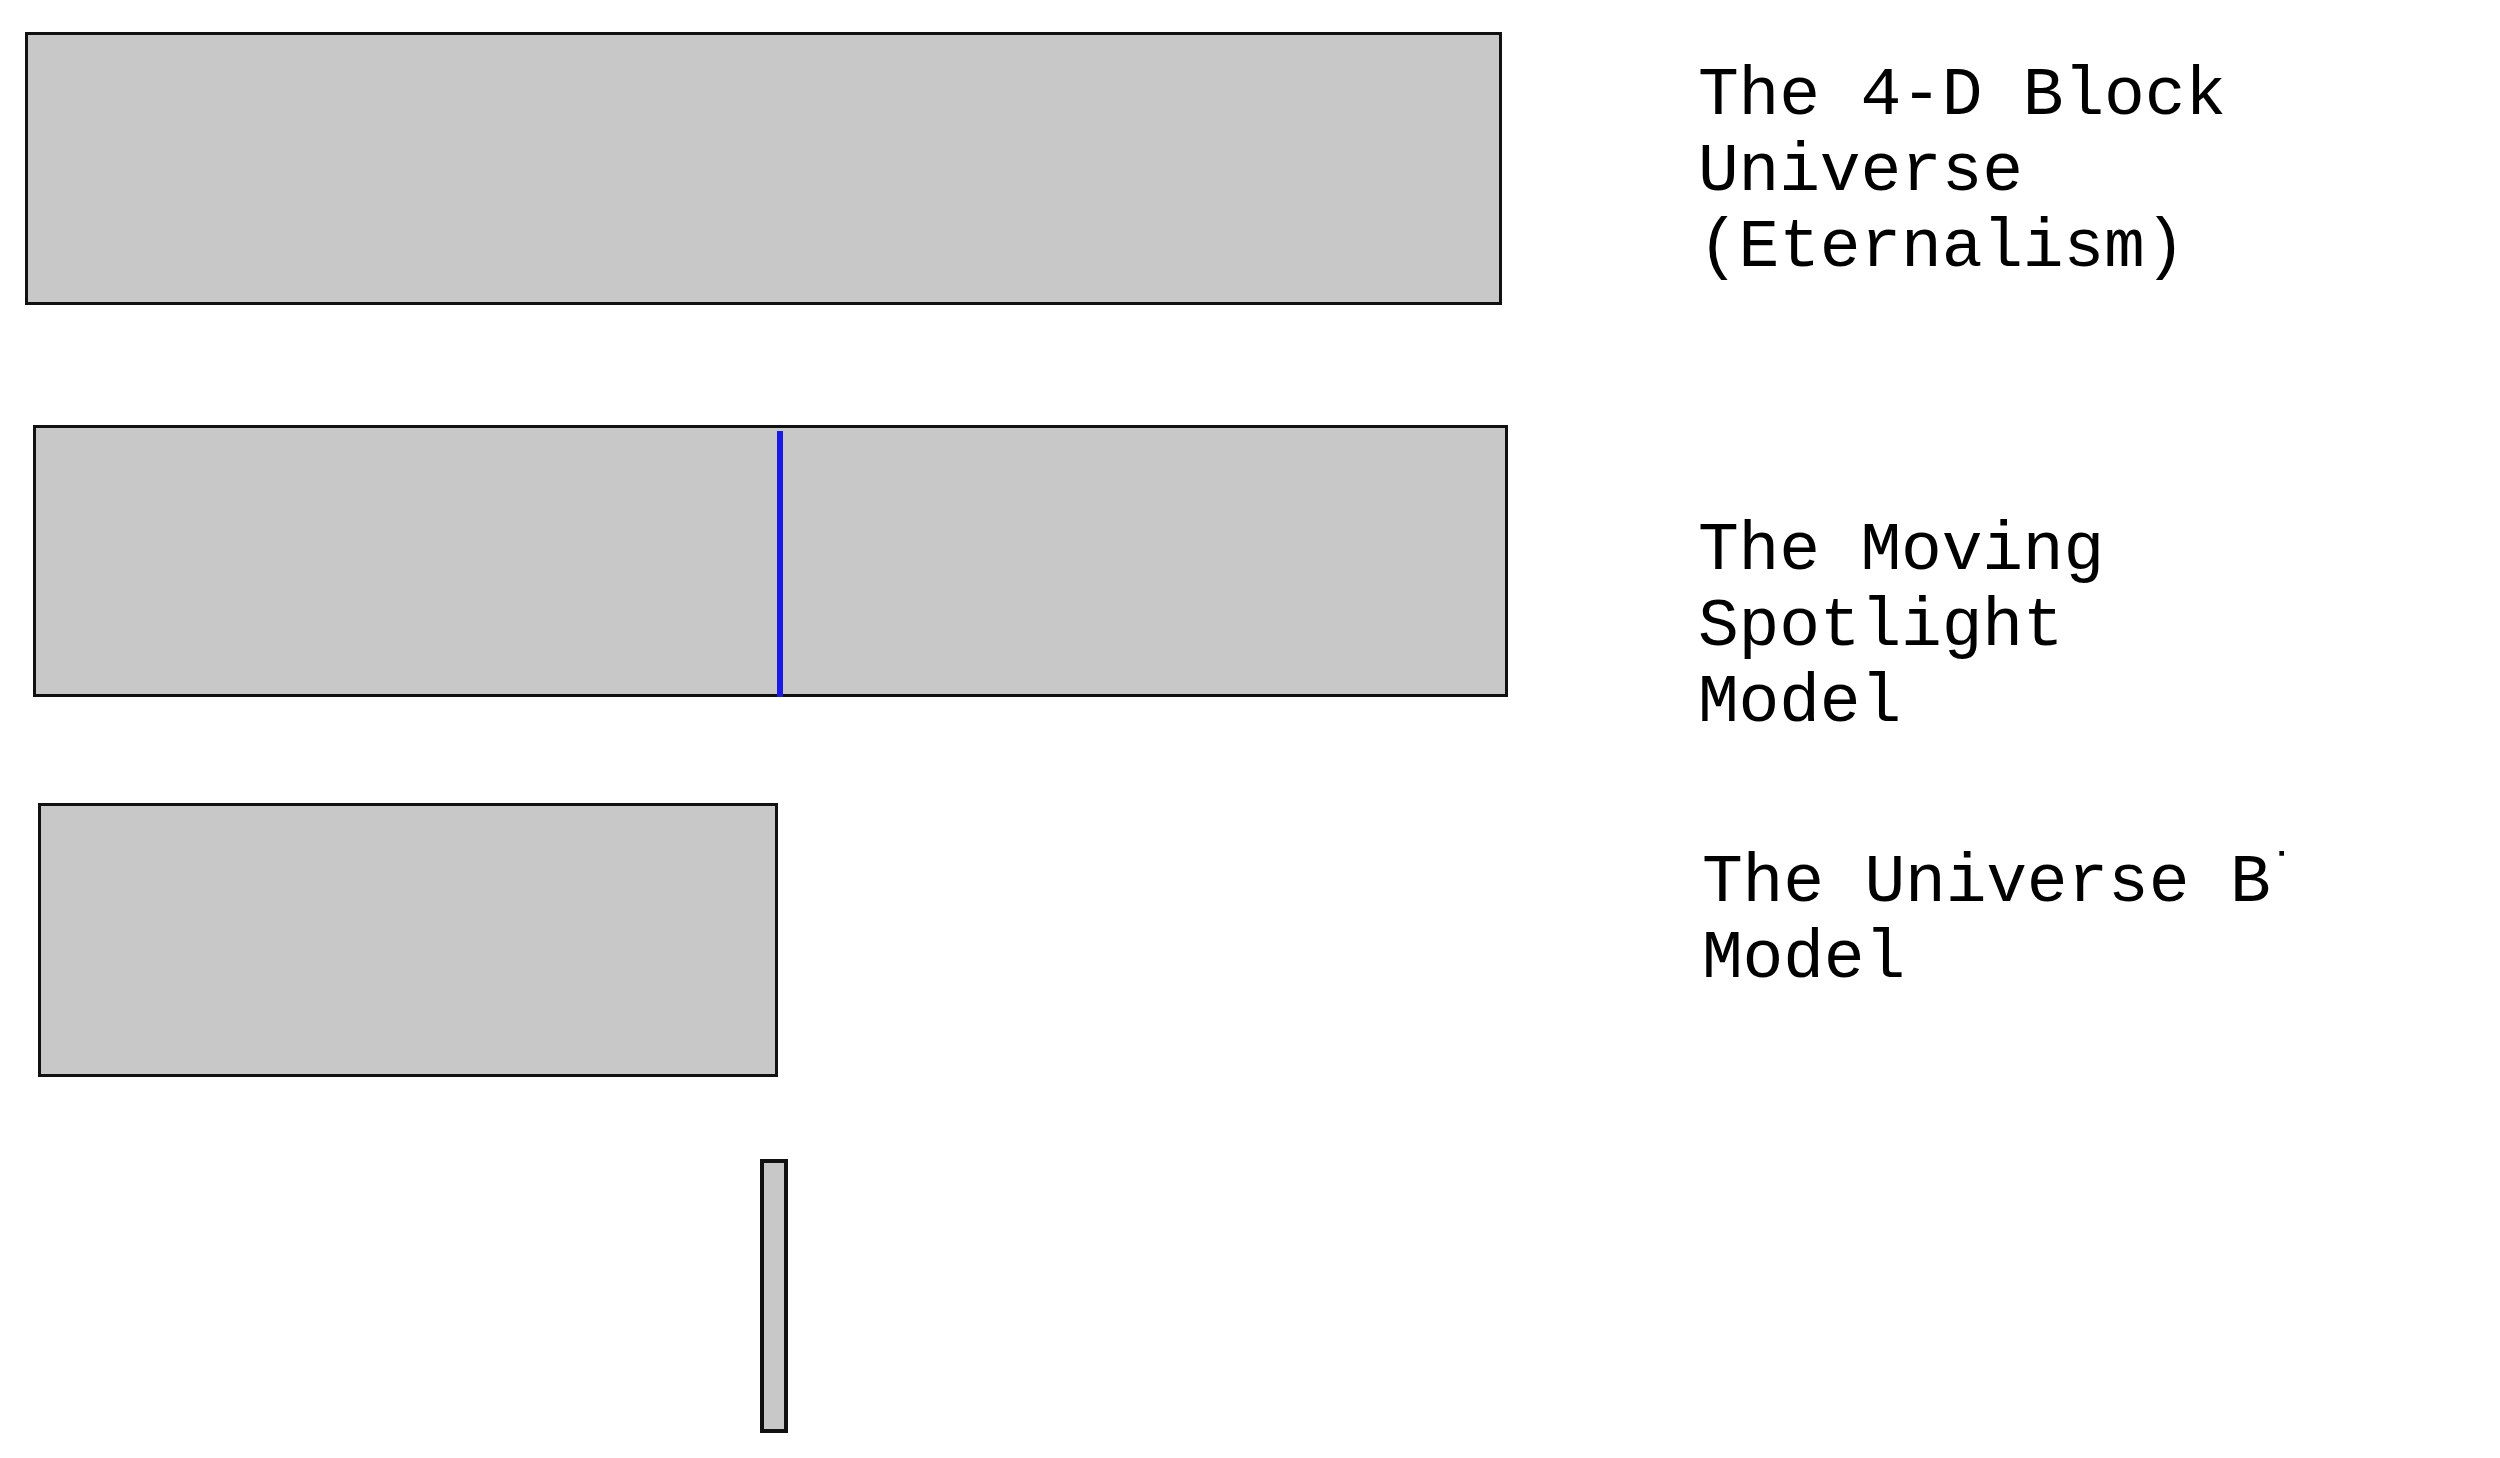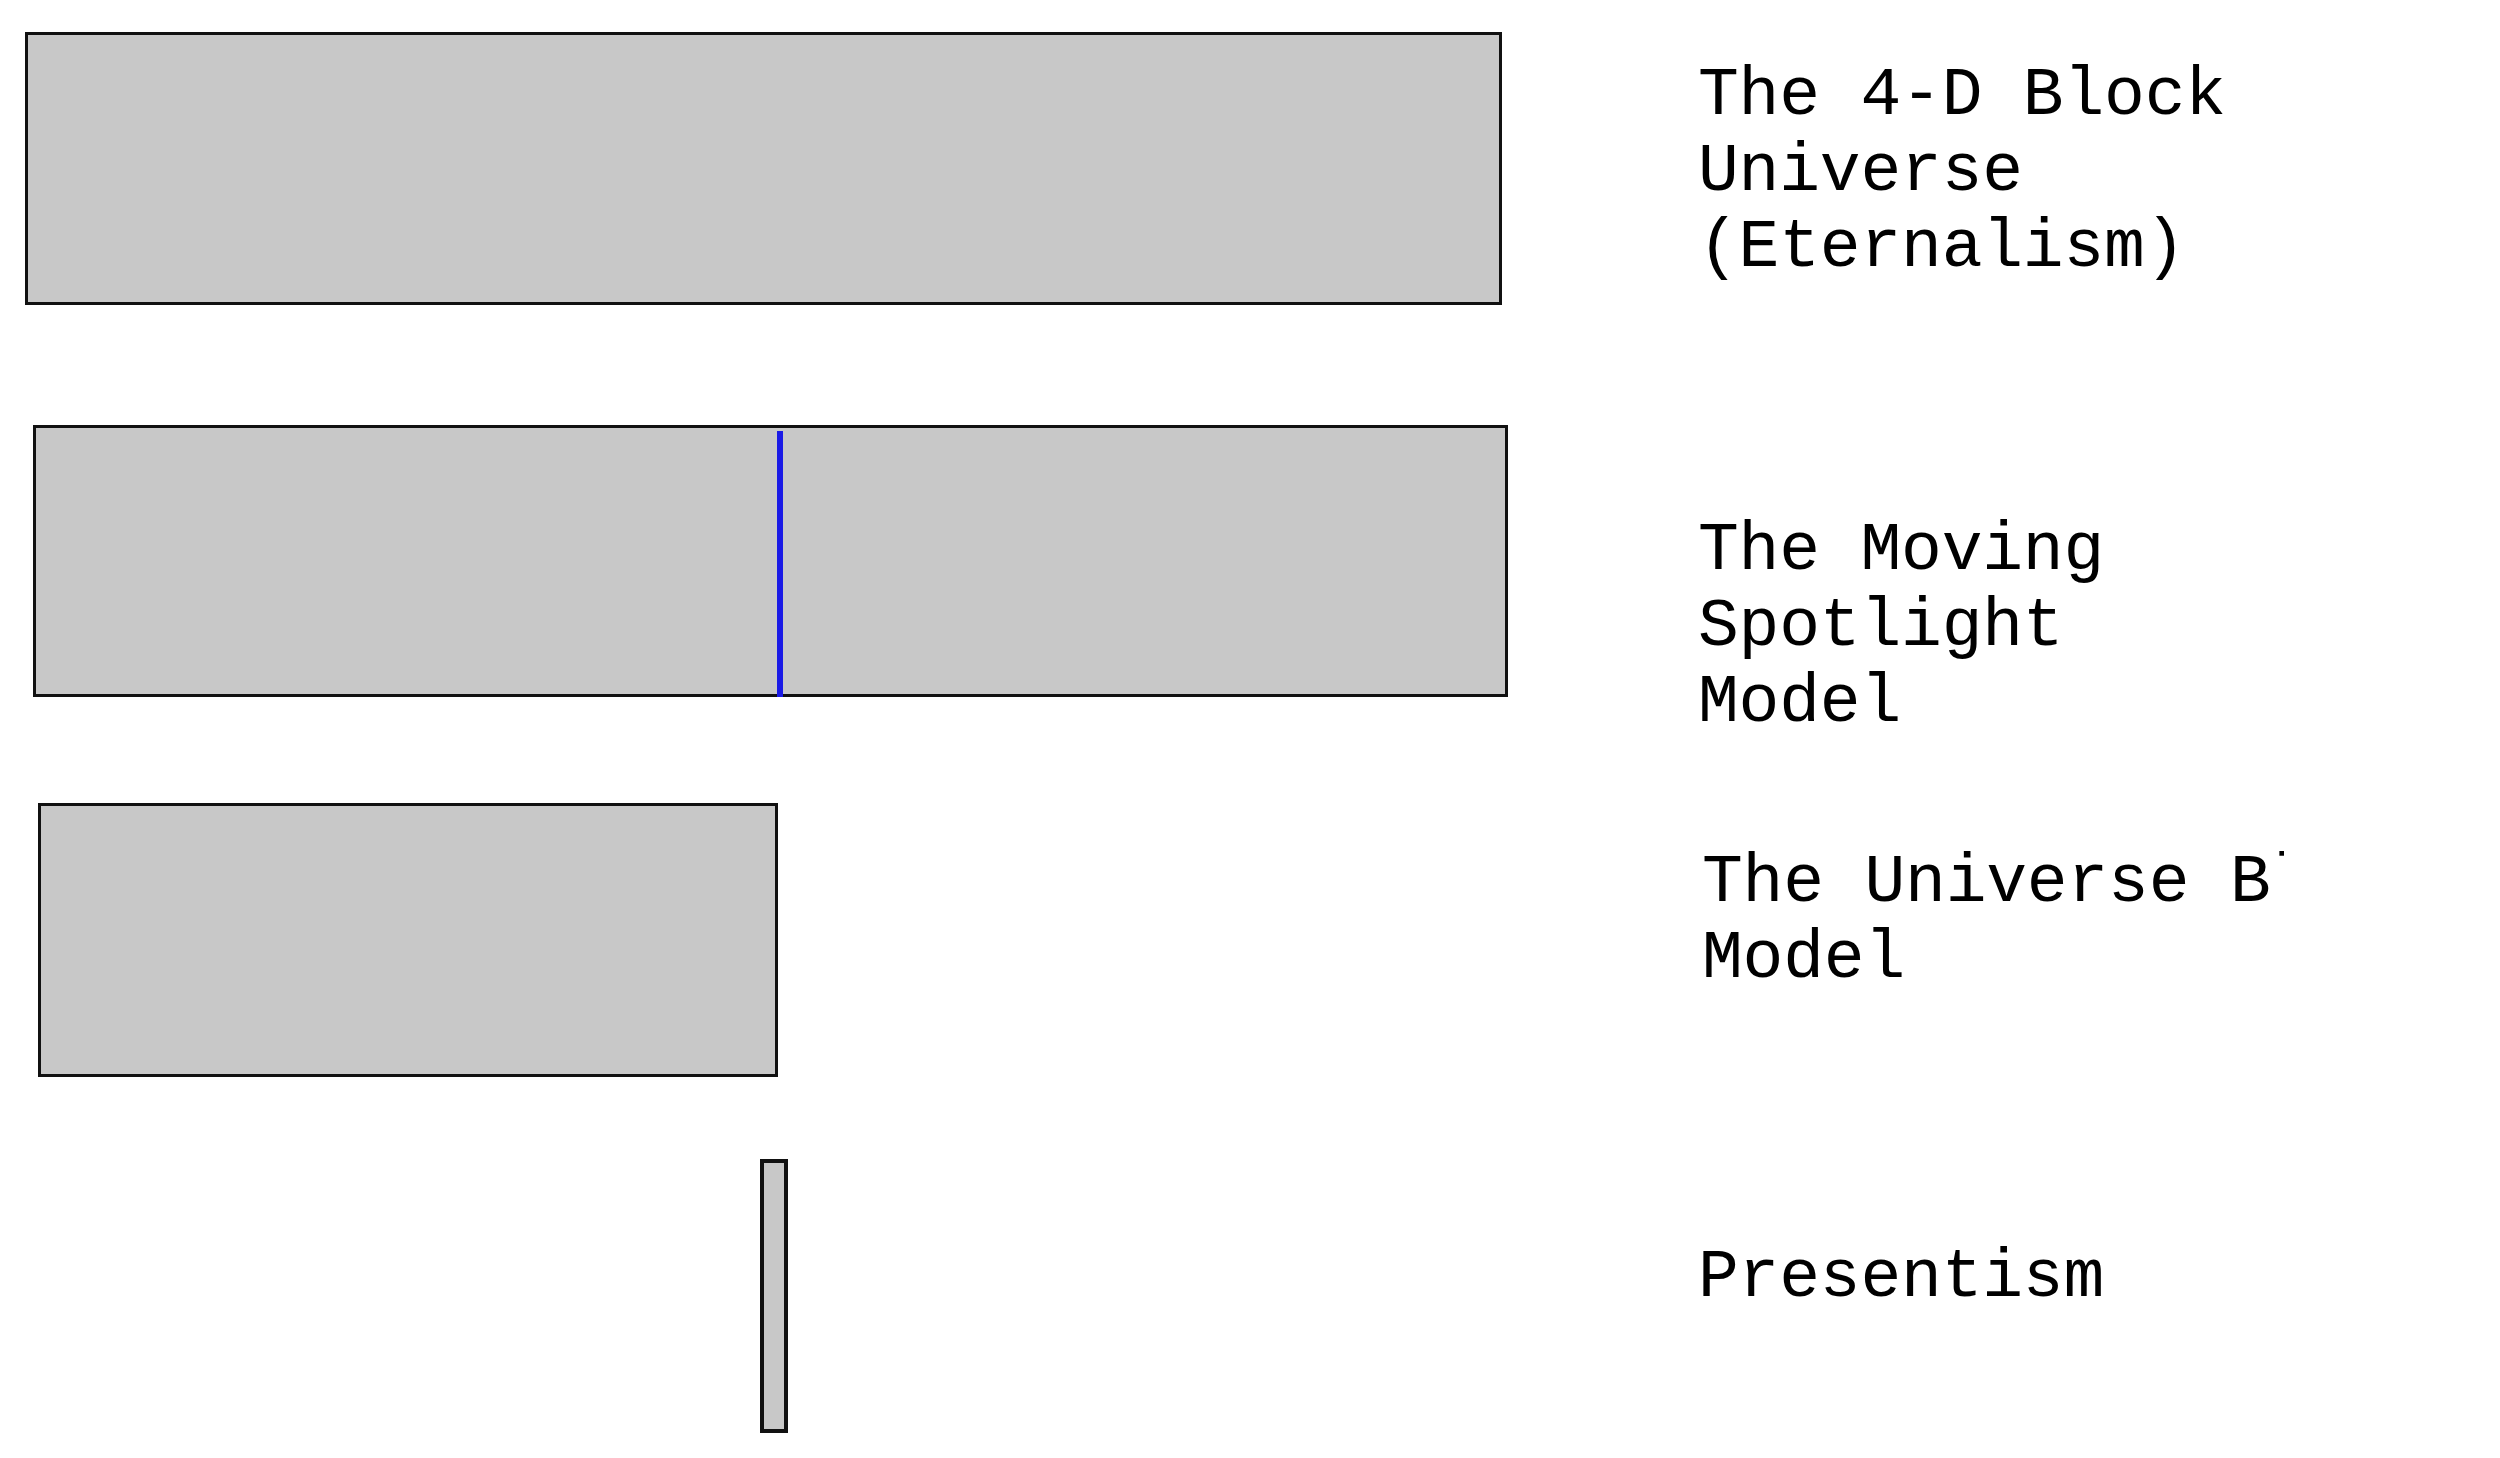--- a/index.html
+++ b/index.html
@@ -77,17 +77,16 @@
     <div class="now-marker"></div>
   </div>
   <div class="label label-2">The Moving Spotlight
 Model</div>
 
   <div class="block block-3"></div>
   <div class="label label-3">The Universe Block
 Model</div>
 
   <div class="block block-4"></div>
-  <div class="label label-4">Presentism</div>
 
   <div class="edge-sliver"></div>
 
 </div>
 
 </body></html>

